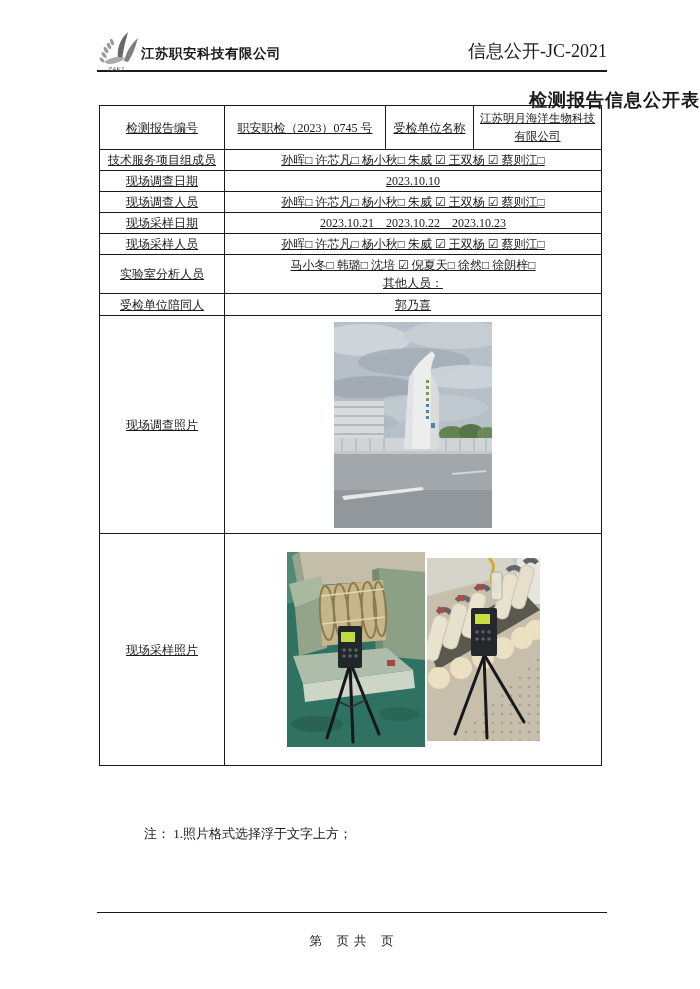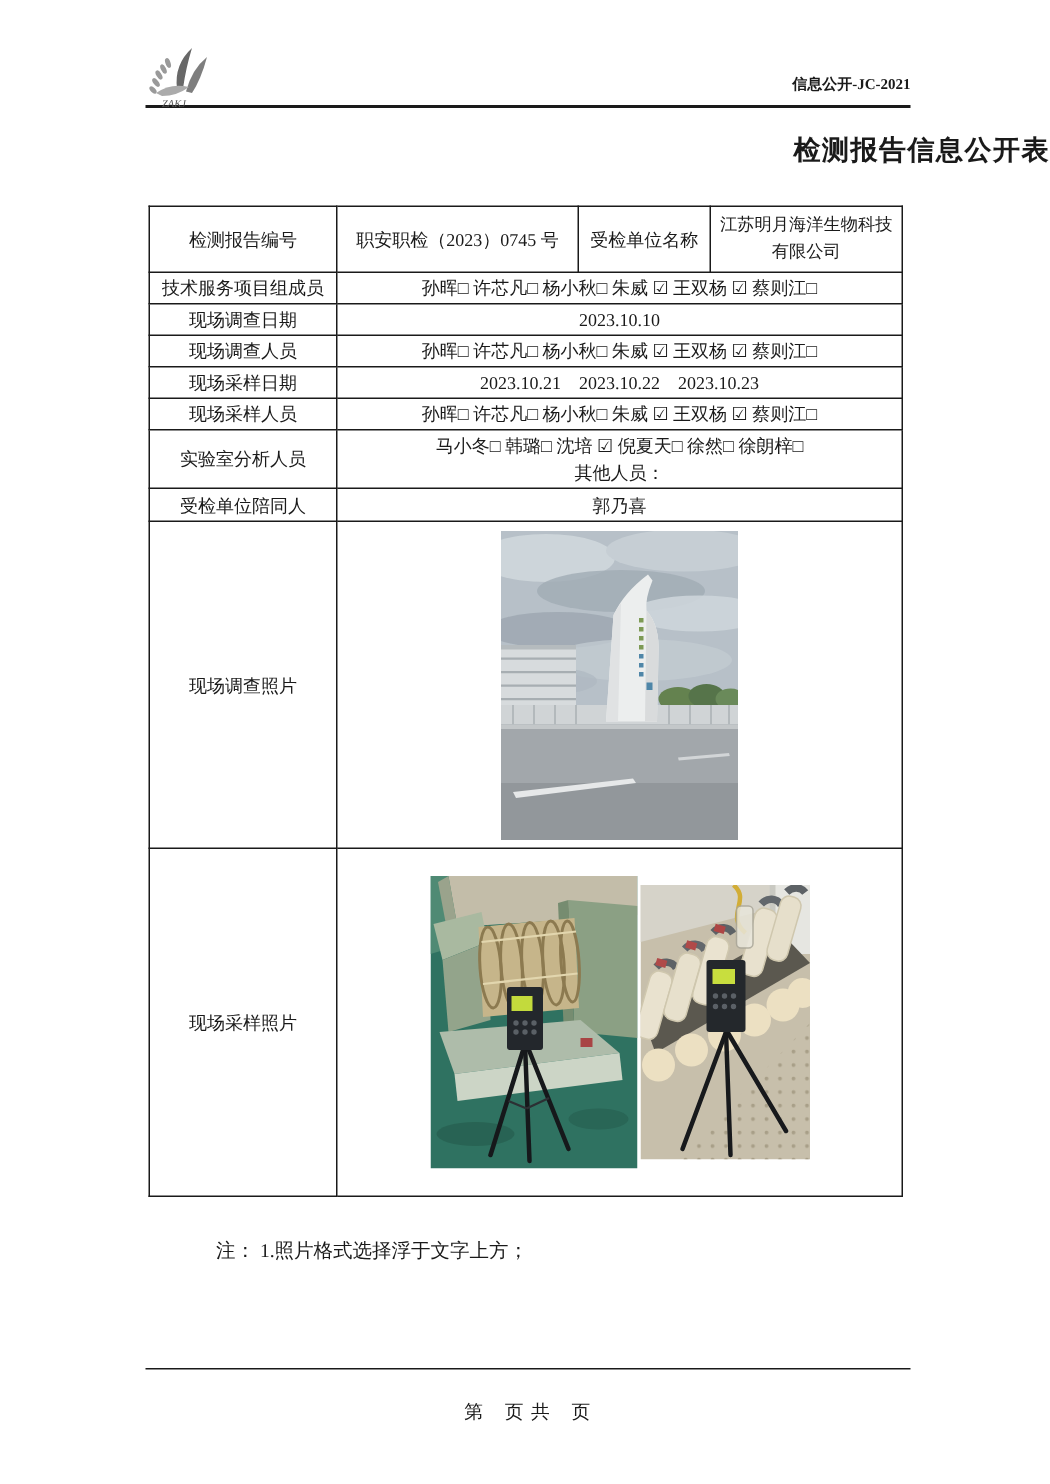--- a/index.html
+++ b/index.html
@@ -11,30 +11,30 @@
   }
   
   .hdr {
     position:absolute; left:97px; right:93px; top:24px; height:48px;
     border-bottom:2px solid #1a1a1a;
     display:flex; justify-content:space-between; align-items:flex-end;
   }
   .hdr-left { display:flex; align-items:flex-end; }
   .logo { margin-bottom:-3px; }
   .company { font-weight:bold; font-size:13.5px; padding-bottom:7px; letter-spacing:0.5px; }
-  .doc-code { font-weight:bold; font-size:10px; padding-bottom:7px; }
+  .doc-code { font-weight:normal; font-size:18px; padding-bottom:7px; }
   
   .title {
     position:absolute; top:88px; left:0; width:100%;
     text-align:right; font-size:18px; font-weight:bold; letter-spacing:1px;
   }
   
   table.form {
-    position:absolute; top:137px; left:99px; width:502px;
-    border-collapse:collapse; table-layout:fixed; font-size:12px;
+    position:absolute; top:105px; left:99px; width:502px;
+    border-collapse:collapse; table-layout:fixed; font-size:12px;text-decoration:underline;
   }
   table.form td {
     border:1.5px solid #1a1a1a; padding:1px 4px;
     text-align:center; vertical-align:middle; line-height:1.5;
   }
   td.left { text-align:left; padding-left:10px; }
   td.small { font-size:11.5px; line-height:1.4; }
   td.bold-big { font-weight:bold; font-size:15px; letter-spacing:2px; }
   .h44{height:44px} .h52{height:52px} .h20{height:20px}
   .h36{height:36px} .h22{height:22px} .h218{height:218px} .h232{height:232px}
@@ -63,20 +63,21 @@
           <ellipse cx="12" cy="17" rx="1.7" ry="3.4" transform="rotate(-26 12 17)"></ellipse>
           <ellipse cx="15" cy="13" rx="1.7" ry="3.4" transform="rotate(-20 15 13)"></ellipse>
           <ellipse cx="7" cy="26" rx="1.7" ry="3.4" transform="rotate(-38 7 26)"></ellipse>
           <ellipse cx="5" cy="31" rx="1.6" ry="3.0" transform="rotate(-44 5 31)"></ellipse>
         </g>
         <path d="M21,30 Q19,14 31,3 Q27,16 25,30 Z" fill="#686868"></path>
         <path d="M27,32 Q31,17 41,9 Q37,24 31,33 Z" fill="#7e7e7e"></path>
         <path d="M7,33 Q17,26 29,29 Q21,35 11,35 Z" fill="#ababab"></path>
         <text x="11" y="42" font-size="7" font-style="italic" font-family="Liberation Serif, serif" fill="#555555">ZAKJ</text>
       </svg>
+      <span class="company">江苏职安科技有限公司</span>
     </div>
     <span class="doc-code">信息公开-JC-2021</span>
   </div>
 
   <div class="title">检测报告信息公开表</div>
 
   <table class="form">
     <colgroup>
       <col style="width:125px">
         <col style="width:161px">

